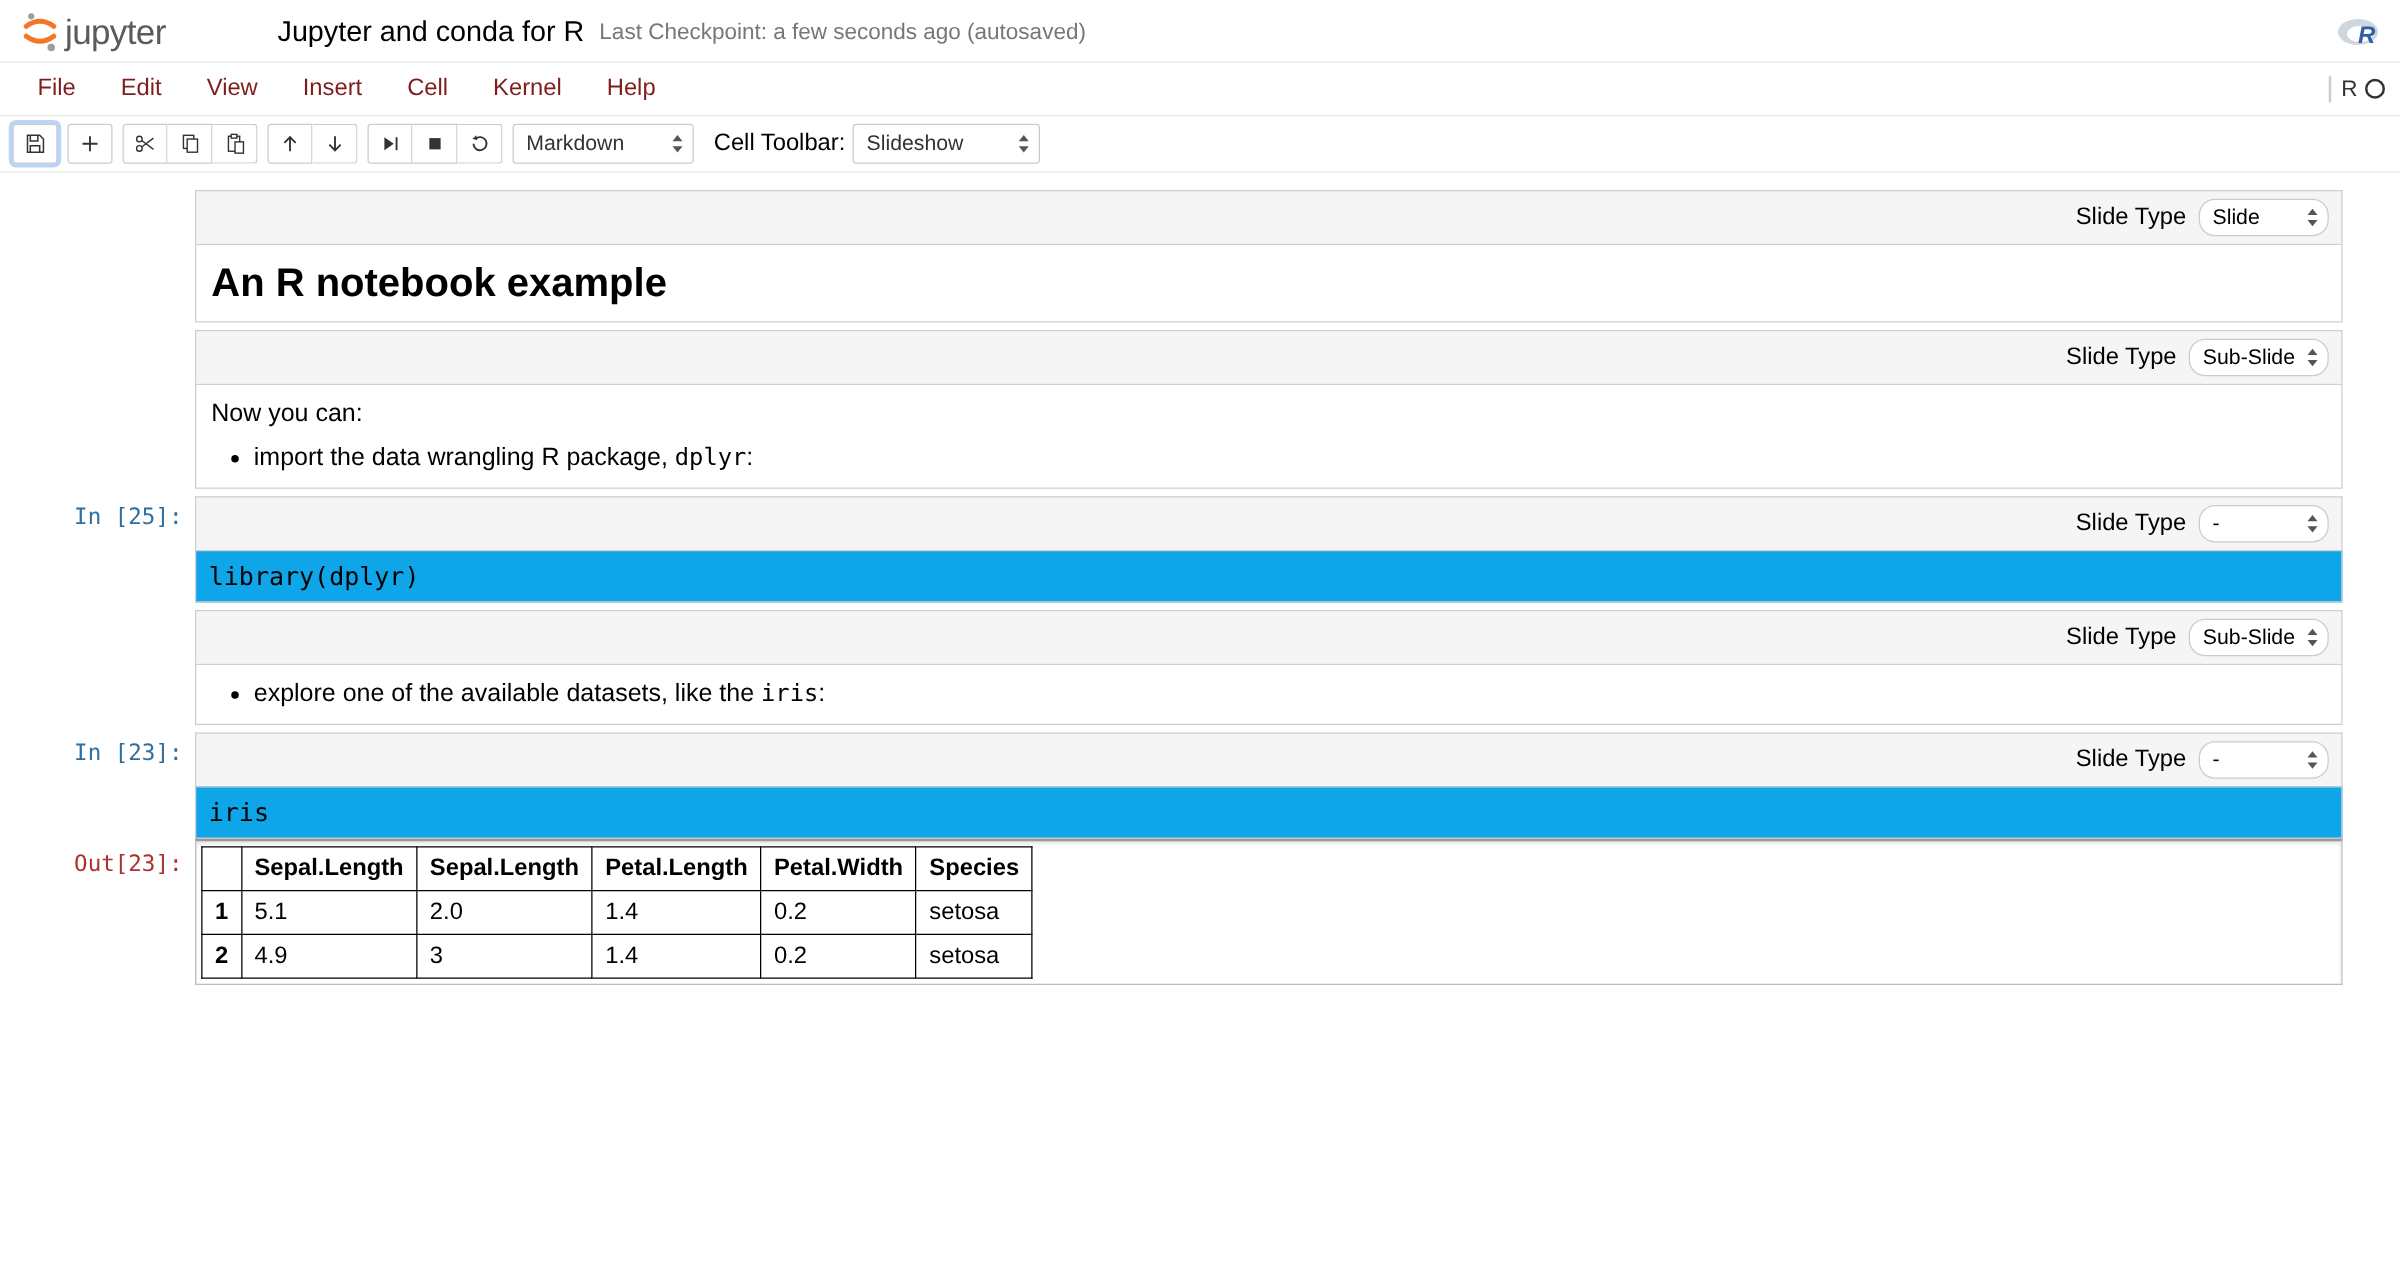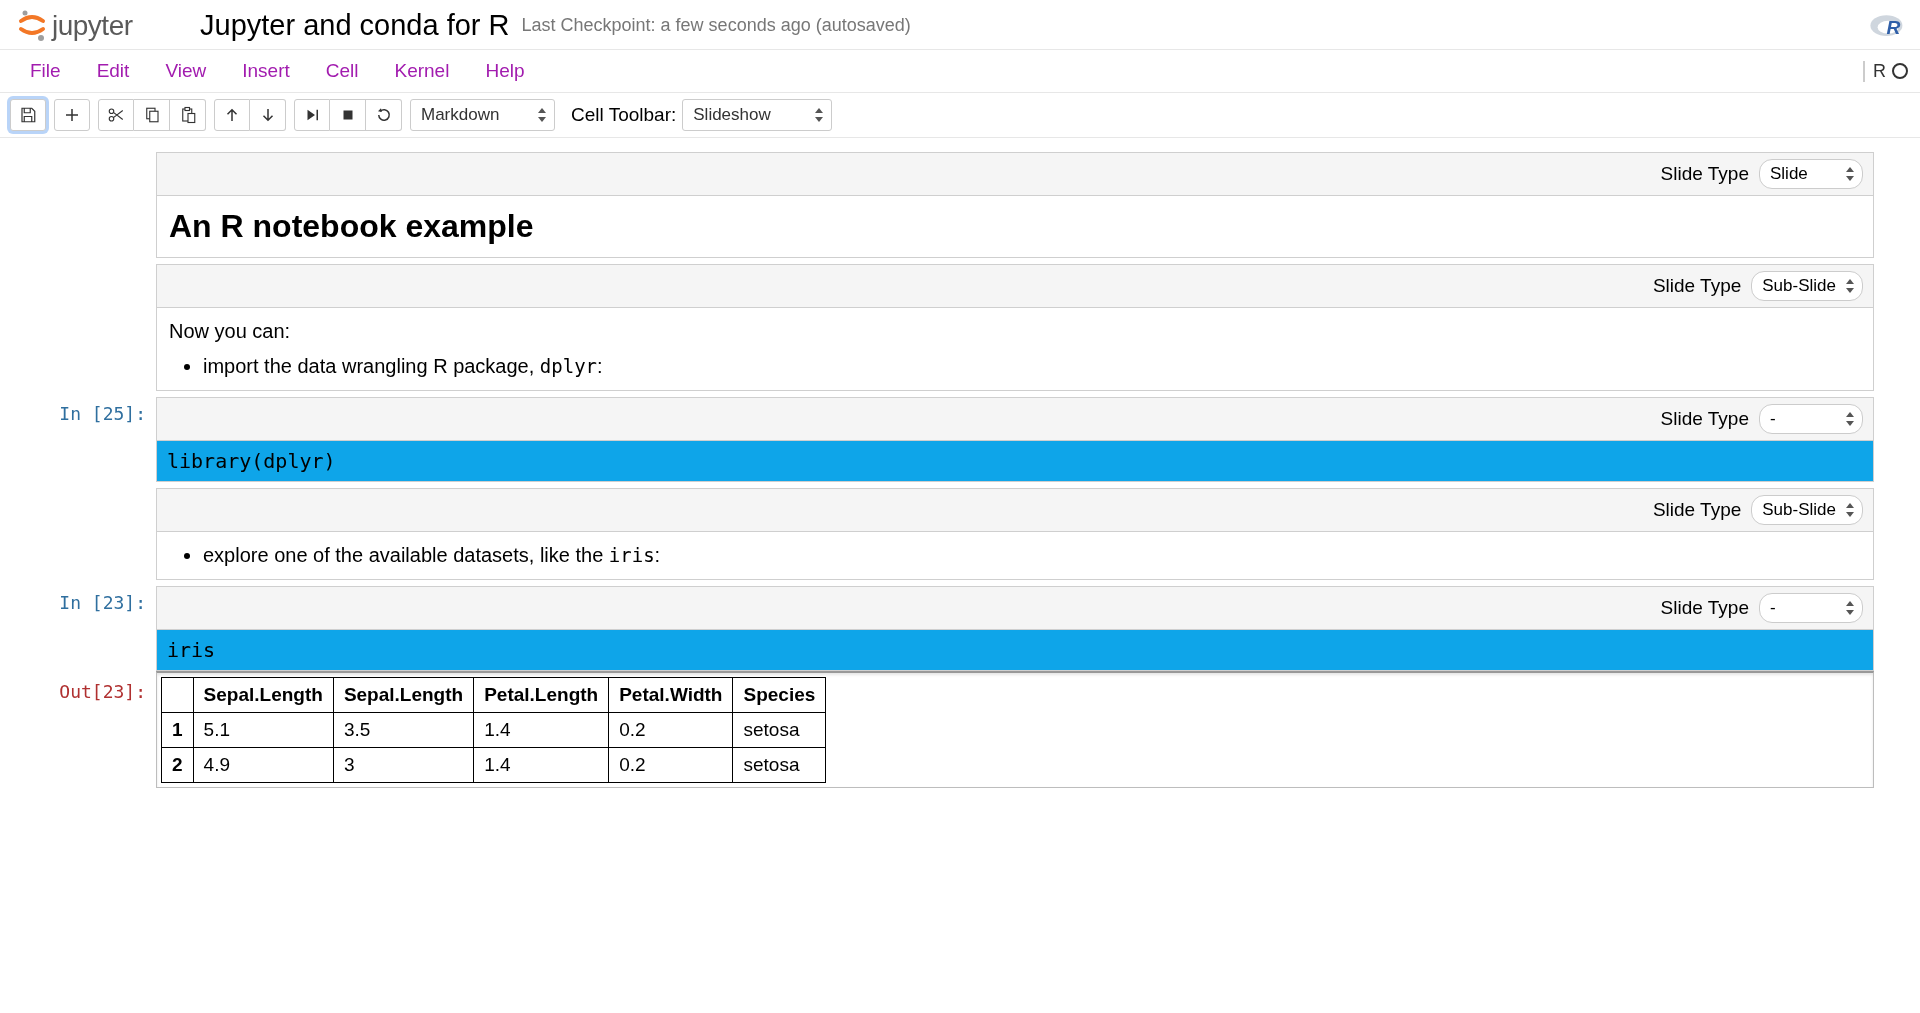--- a/index.html
+++ b/index.html
@@ -2,27 +2,27 @@
 <html><head>
 <meta charset="utf-8">
 <style>
 * { box-sizing: border-box; margin: 0; padding: 0; }
 body { font-family: "Helvetica Neue", Helvetica, Arial, sans-serif; font-size: 14px; color: #000; background: #fff; }
 
 
 .header { display: flex; align-items: center; padding: 8px 12px 6px 16px; border-bottom: 1px solid #e7e7e7; }
 .logo { display: inline-flex; align-items: center; }
 .logo svg { display: block; }
-.notebook-name { font-size: 29px; color: #000; margin-left: 4px; font-weight: 400; }
+.notebook-name { font-size: 23px; color: #000; margin-left: 26px; font-weight: 400; }
 .checkpoint { font-size: 18px; color: #777; margin-left: 12px; }
 .kernel-logo { margin-left: auto; }
 
 
 .menubar { display: flex; align-items: center; border-bottom: 1px solid #e7e7e7; padding: 0 12px; }
-.menubar .menu-item { padding: 10px 18px; font-size: 19px; color: #a21caf; cursor: pointer; }
+.menubar .menu-item { padding: 10px 18px; font-size: 19px; color: #7f1d1d; cursor: pointer; }
 .kernel-indicator { margin-left: auto; display: flex; align-items: center; border-left: 2px solid #ccc; padding-left: 8px; gap: 6px; font-size: 18px; color: #333; }
 .kernel-circle { width: 16px; height: 16px; border: 2px solid #333; border-radius: 50%; }
 
 
 .toolbar { display: flex; align-items: center; padding: 6px 10px; border-bottom: 1px solid #e7e7e7; gap: 0; }
 .btn-group { display: inline-flex; margin-right: 8px; }
 .tbtn { background: #fff; border: 1px solid #ccc; height: 32px; min-width: 36px; display: inline-flex; align-items: center; justify-content: center; cursor: pointer; color: #333; font-size: 16px; }
 .btn-group .tbtn + .tbtn { border-left: none; }
 .btn-group .tbtn:first-child { border-radius: 3px 0 0 3px; }
 .btn-group .tbtn:last-child { border-radius: 0 3px 3px 0; }
@@ -327,21 +327,21 @@
                 <th>Sepal.Length</th>
                 <th>Petal.Length</th>
                 <th>Petal.Width</th>
                 <th>Species</th>
               </tr>
             </thead>
             <tbody>
               <tr>
                 <th>1</th>
                 <td>5.1</td>
-                <td>3.5</td>
+                <td>2.0</td>
                 <td>1.4</td>
                 <td>0.2</td>
                 <td>setosa</td>
               </tr>
               <tr>
                 <th>2</th>
                 <td>4.9</td>
                 <td>3</td>
                 <td>1.4</td>
                 <td>0.2</td>

